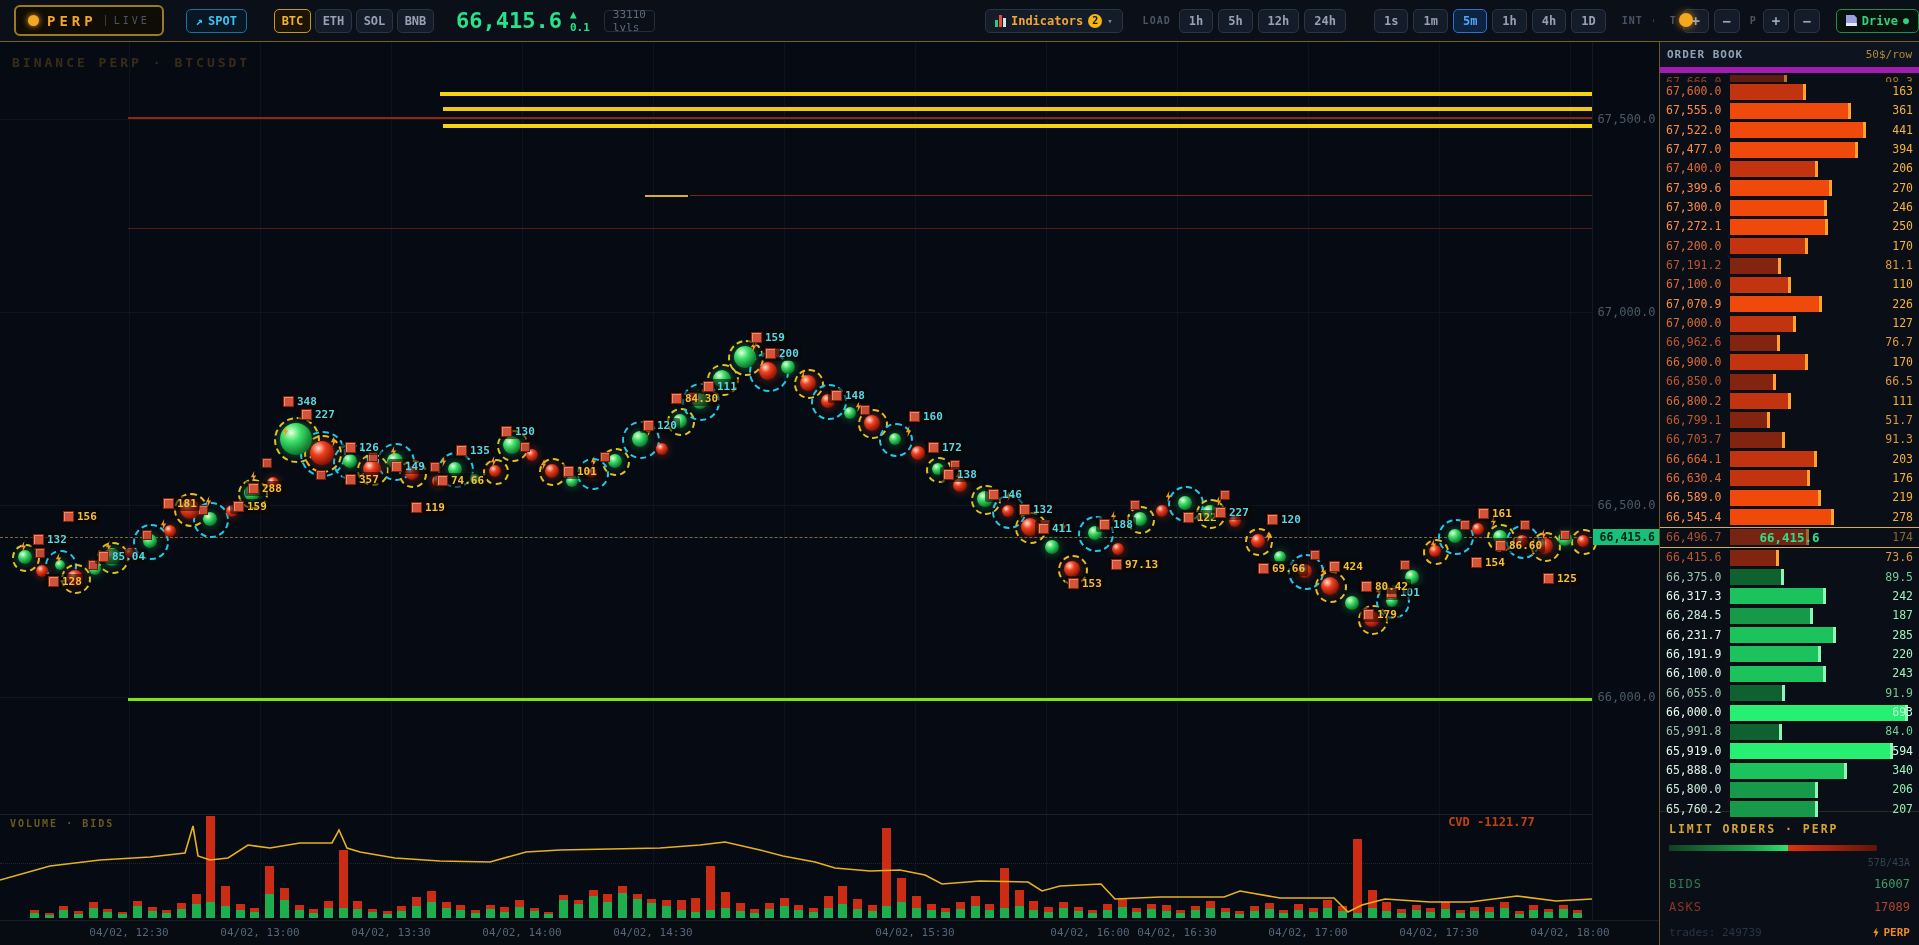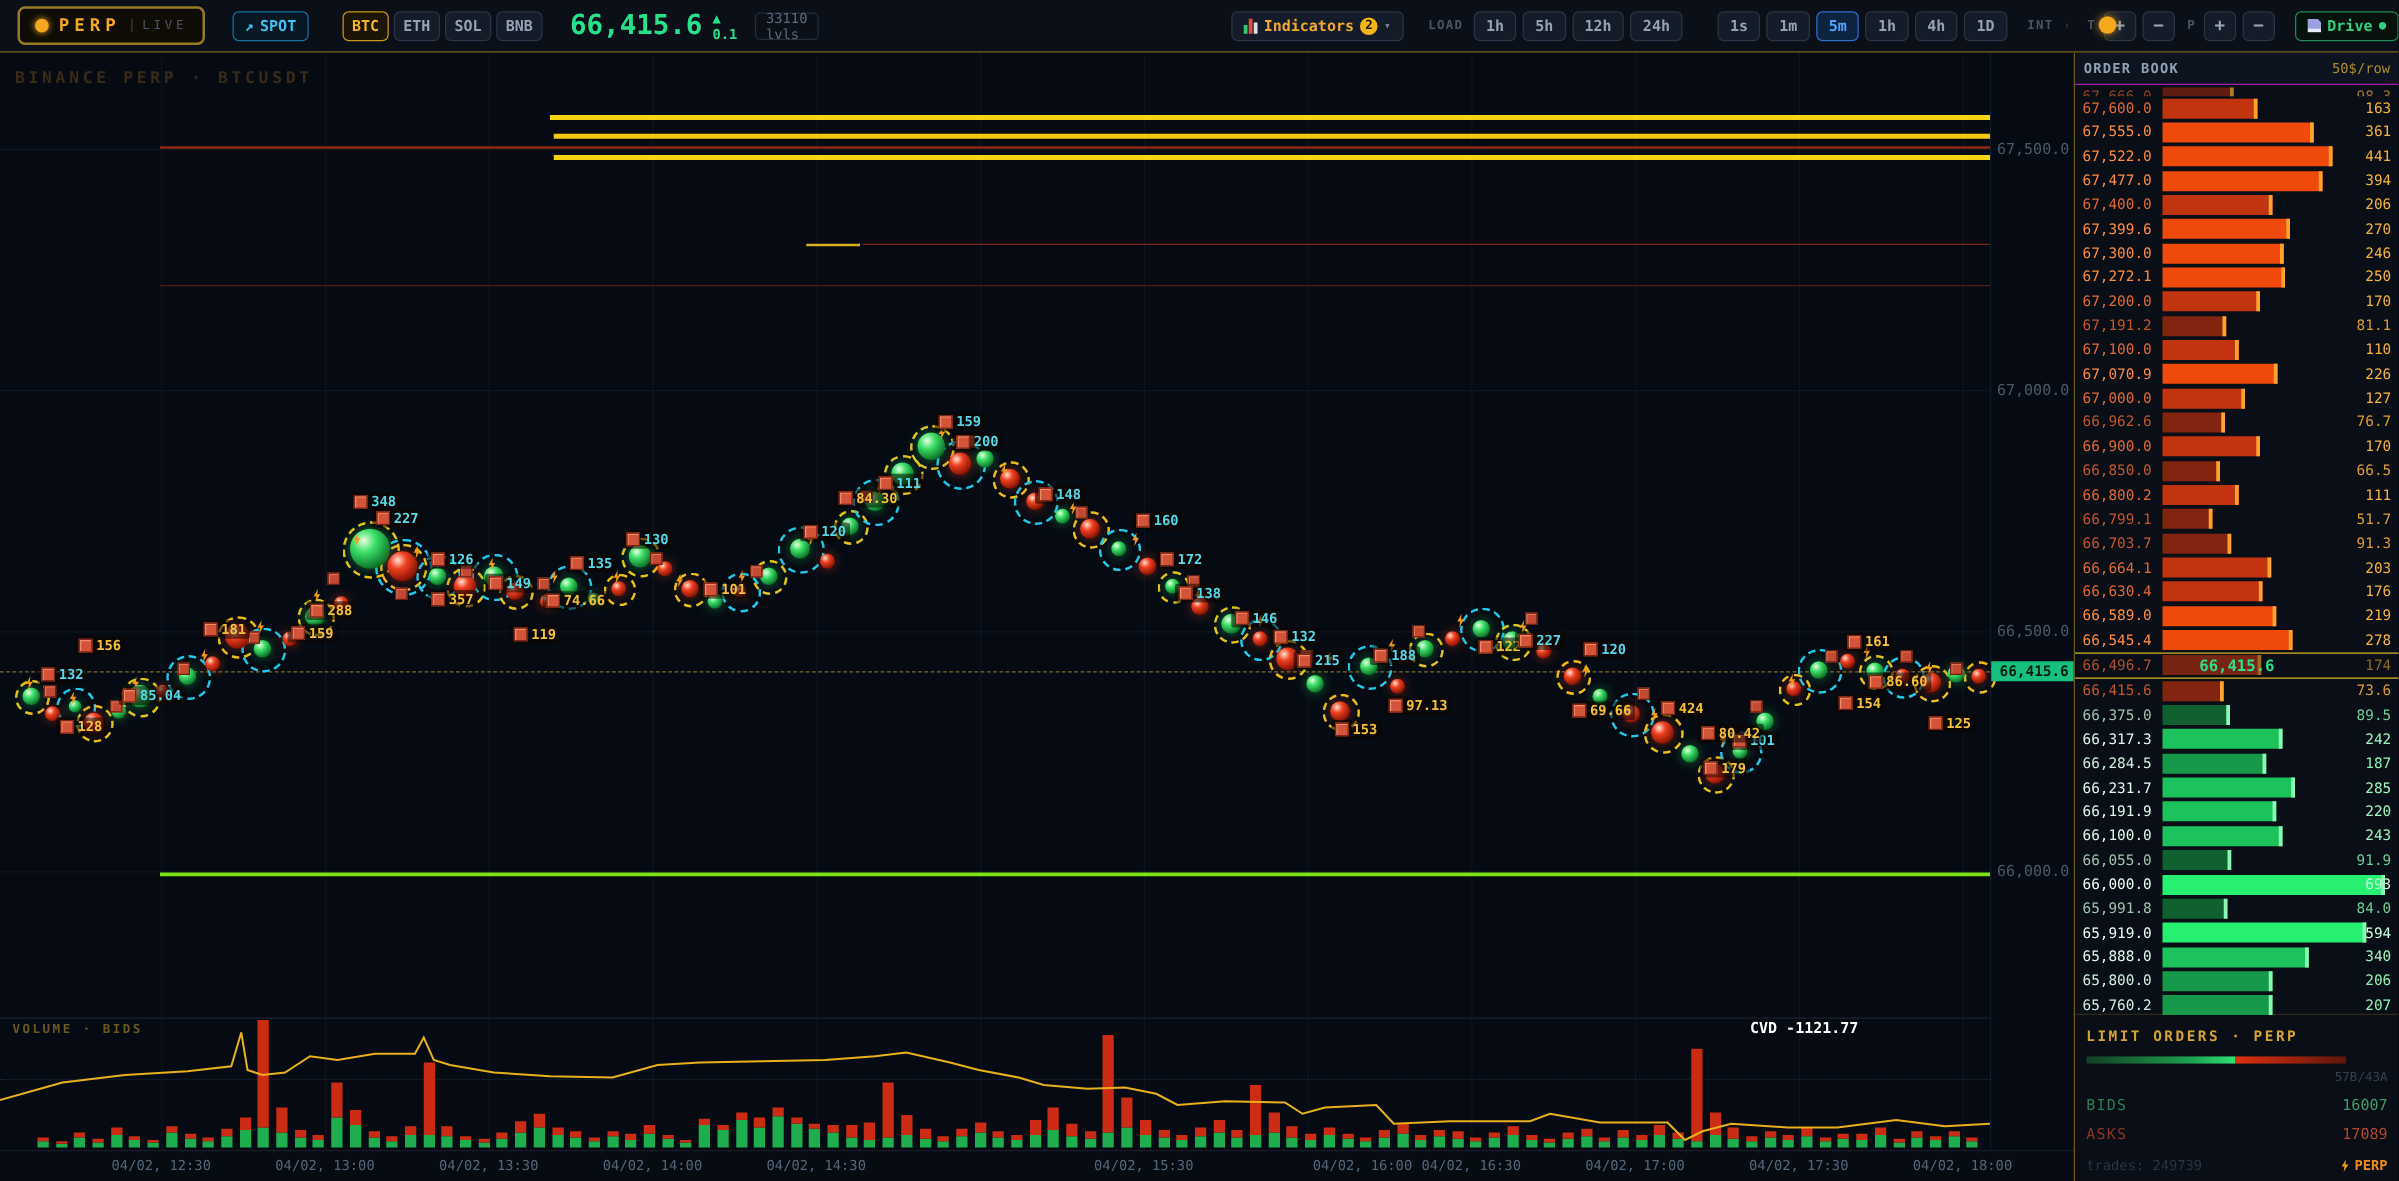--- a/index.html
+++ b/index.html
@@ -70,41 +70,41 @@
     clip-path:polygon(62% 0,12% 56%,44% 56%,34% 100%,88% 40%,54% 40%);
     filter:drop-shadow(0 0 2px rgba(245,154,24,.8));}
   .sqm{position:absolute;width:8px;height:8px;background:#c24a32;border:1px solid #6e2010;
     box-shadow:inset 1px 1px 0 rgba(255,160,120,.5);z-index:6;}
   #cvd-svg{position:absolute;left:0;top:0;z-index:9;pointer-events:none;}
   .vg{position:absolute;width:9px;background:#1fae4e;z-index:6;}
   .vr{position:absolute;width:9px;background:#cc2c14;z-index:6;}
   #pane-divider{position:absolute;left:0;top:814px;width:1592px;height:1px;background:#1a2230;z-index:10;}
   #vol-label{position:absolute;left:10px;top:818px;color:#6b5a20;font-size:10px;font-weight:bold;
     letter-spacing:2px;font-family:"DejaVu Sans Mono",monospace;z-index:11;}
-  #cvd-label{position:absolute;left:1400px;top:815px;width:183px;text-align:left;color:#ffffff;
+  #cvd-label{position:absolute;left:1400px;top:815px;width:183px;text-align:center;color:#c2410c;
     font-size:12px;font-weight:bold;font-family:"DejaVu Sans Mono",monospace;z-index:11;}
   #vol-zero{position:absolute;left:0;top:863px;width:1592px;border-top:1px dotted #1c2736;z-index:5;}
 
   
   #price-axis{position:absolute;left:1592px;top:41px;width:67px;height:879px;border-left:1px solid #121a26;z-index:12;}
   .pal{position:absolute;left:0;width:67px;text-align:center;color:#4a5a68;font-size:12px;
     font-family:"DejaVu Sans Mono",monospace;}
   #cur-tag{position:absolute;left:0;width:66px;height:16px;background:#17c07c;color:#062012;
     font-weight:bold;font-size:11.5px;display:flex;align-items:center;justify-content:flex-end;
     padding-right:4px;box-sizing:border-box;font-family:"DejaVu Sans Mono",monospace;z-index:13;}
   #time-axis{position:absolute;left:0;top:920px;width:1660px;height:25px;background:#070b12;
     border-top:1px solid #161e2a;z-index:12;}
   .tal{position:absolute;top:5px;transform:translateX(-50%);color:#54677a;font-size:11px;
     font-family:"DejaVu Sans Mono",monospace;white-space:nowrap;}
   #olive-sep{position:absolute;left:1659px;top:41px;width:1px;height:904px;background:#6b5a1c;z-index:20;}
 
   
   #orderbook{position:absolute;left:1660px;top:41px;width:259px;height:904px;background:#0a0e17;z-index:15;}
   #ob-head{height:26px;display:flex;align-items:center;justify-content:space-between;padding:0 7px;
-    background:#0d1420;border-bottom:1px solid #a21caf;}
+    background:#0d1420;border-bottom:6px solid #a21caf;}
   #ob-title{color:#8fa3b5;font-size:11px;font-weight:bold;letter-spacing:1px;font-family:"DejaVu Sans Mono",monospace;}
   #ob-unit{color:#b08c30;font-size:11px;font-family:"DejaVu Sans Mono",monospace;}
   .obr{position:relative;height:19.35px;font-family:"DejaVu Sans Mono",monospace;font-size:11.5px;}
   .obr .p{position:absolute;left:6px;top:2px;z-index:2;}
   .obr .bar{position:absolute;left:70px;top:1.5px;height:16px;z-index:1;}
   .obr .bar.capA{border-right:3px solid #ffa22e;} .obr .bar.capB{border-right:3px solid #8cf7b4;}
   .obr .bar.dotted{background-image:repeating-linear-gradient(90deg,transparent 0 3px,rgba(0,0,0,.35) 3px 5px);}
   .obr .v{position:absolute;right:6px;top:2px;z-index:3;}
   .obr.cur{border-top:1px solid #d8b525;border-bottom:1px solid #d8b525;}
   .obr.cur .ov{position:absolute;left:0;width:100%;top:2px;text-align:center;color:#2ce08d;
@@ -719,21 +719,21 @@
     <div class="tag" style="left: 985px; top: 487px;">
       <span class="sqi"></span>
       <span class="tc">146</span>
     </div>
     <div class="tag" style="left: 1016px; top: 502px;">
       <span class="sqi"></span>
       <span class="tc">132</span>
     </div>
     <div class="tag" style="left: 1035px; top: 521px;">
       <span class="sqi"></span>
-      <span class="tc">215</span>
+      <span class="tc">411</span>
     </div>
     <div class="tag" style="left: 1065px; top: 576px;">
       <span class="sqi"></span>
       <span class="ty">153</span>
     </div>
     <div class="tag" style="left: 1096px; top: 517px;">
       <span class="sqi"></span>
       <span class="tc">188</span>
     </div>
     <div class="tag" style="left: 1108px; top: 557px;">

